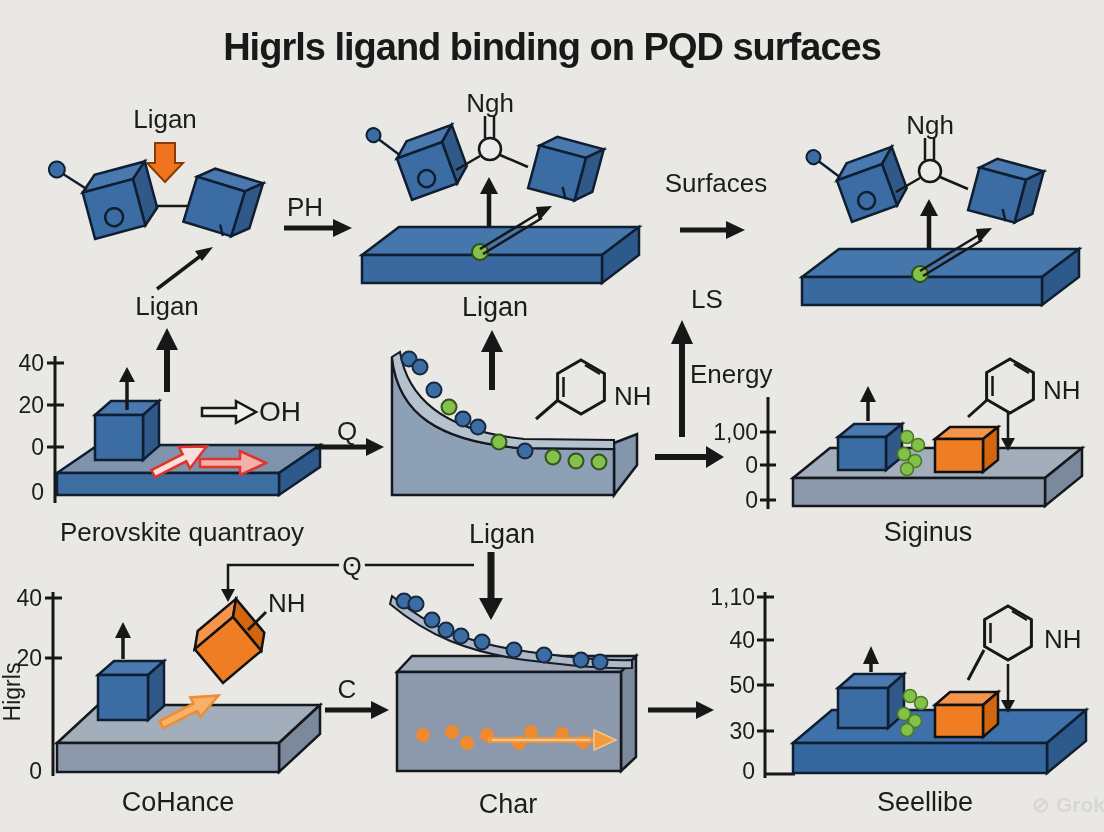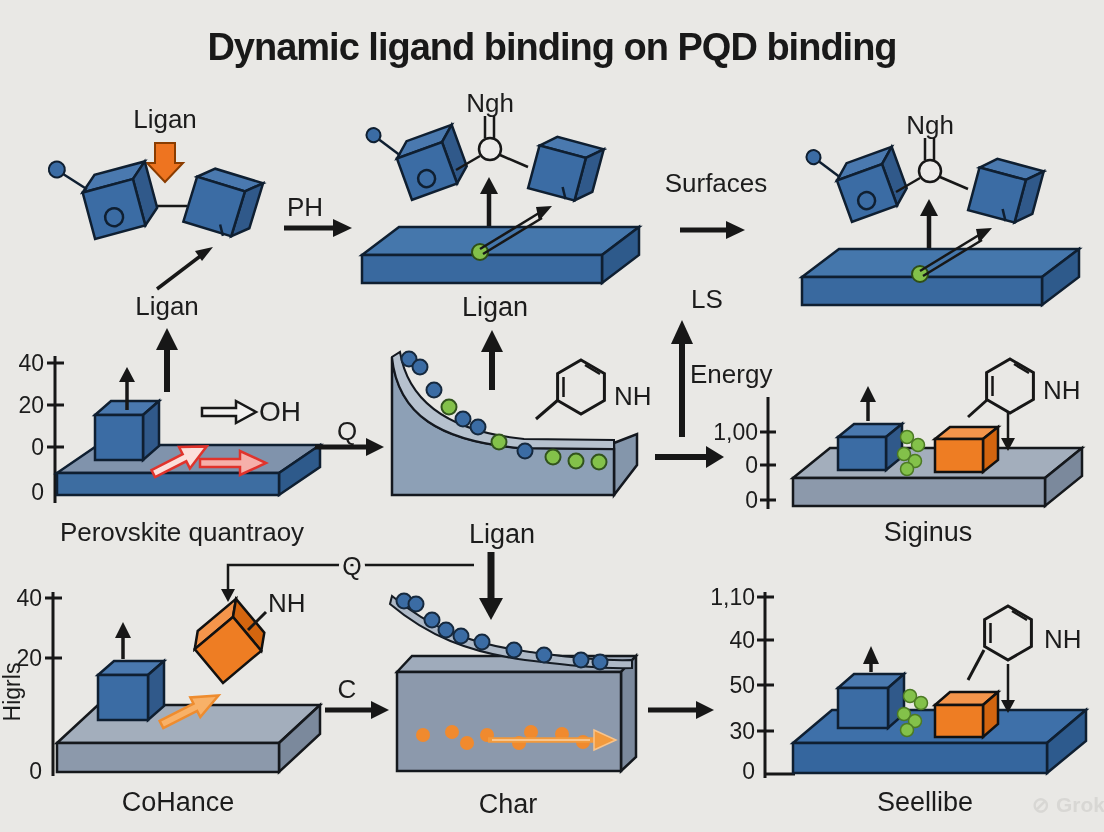--- a/index.html
+++ b/index.html
@@ -12,21 +12,21 @@
   .lbl{font-size:26px;}
   .cap{font-size:27px;}
   .tick{font-size:23px;}
   .halo{paint-order:stroke;stroke:#e9e8e5;stroke-width:9px;}
   .wm{font-size:21px;font-weight:700;fill:#d8d7d4;}
 </style>
 </head>
 <body>
 
 <div class="canvas">
-  <div class="title">Dynamic ligand binding on PQD binding</div>
+  <div class="title">Higrls ligand binding on PQD surfaces</div>
 
   <svg width="1104" height="832" viewBox="0 0 1104 832">
     <defs>
 
       <g id="bound-structure">
 
         <g>
           <polygon points="362,255 399,227 639,227 602,255" fill="#4577ac" stroke="#0f1f31" stroke-width="2.5"></polygon>
           <polygon points="602,255 639,227 639,255 602,283" fill="#2e5a8b" stroke="#0f1f31" stroke-width="2.5"></polygon>
           <polygon points="362,255 602,255 602,283 362,283" fill="#39699f" stroke="#0f1f31" stroke-width="2.5"></polygon>

